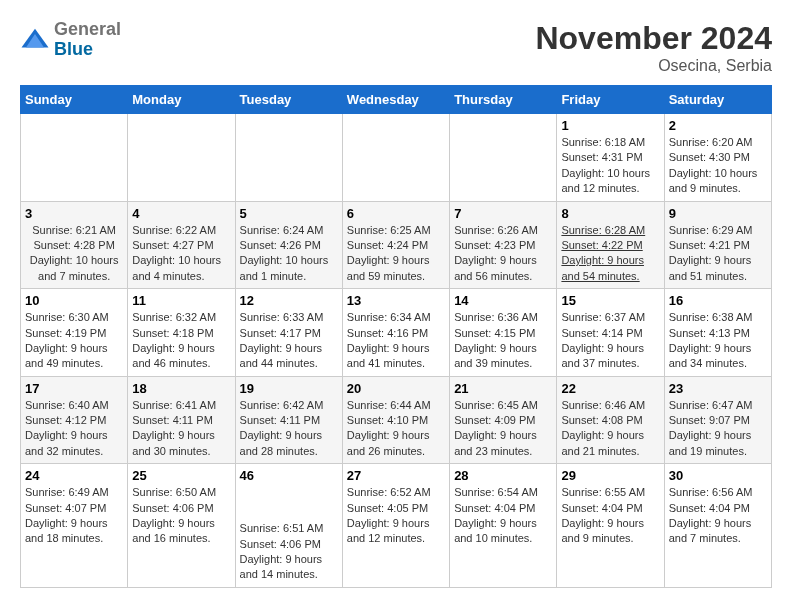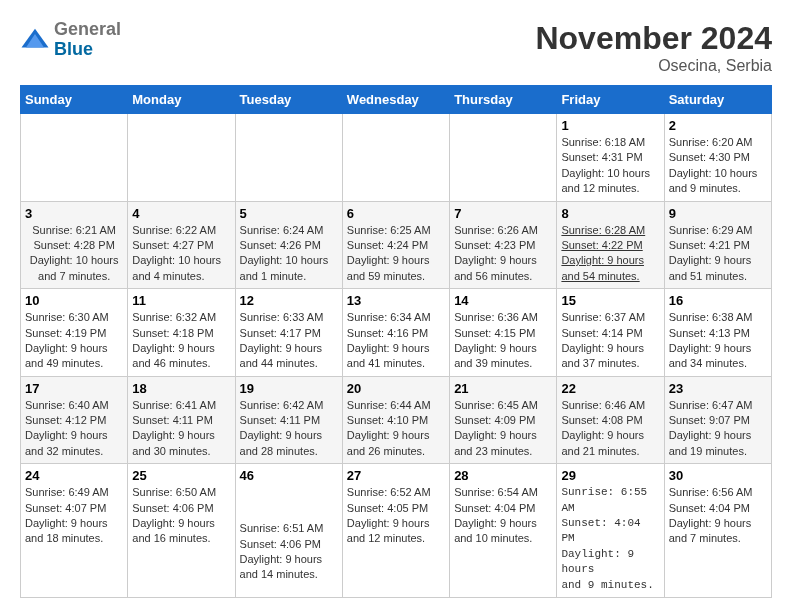--- a/index.html
+++ b/index.html
@@ -326,21 +326,21 @@
         </td>
         <td>
           <div class="day-number">28</div>
           <div class="day-info" style="white-space: pre-line;">Sunrise: 6:54 AM
 Sunset: 4:04 PM
 Daylight: 9 hours
 and 10 minutes.</div>
         </td>
         <td>
           <div class="day-number">29</div>
-          <div class="day-info" style="white-space: pre-line; font-family: Liberation Mono, monospace;">Sunrise: 6:55 AM
+          <div class="day-info" style="white-space: pre-line;">Sunrise: 6:55 AM
 Sunset: 4:04 PM
 Daylight: 9 hours
 and 9 minutes.</div>
         </td>
         <td>
           <div class="day-number">30</div>
           <div class="day-info" style="white-space: pre-line;">Sunrise: 6:56 AM
 Sunset: 4:04 PM
 Daylight: 9 hours
 and 7 minutes.</div>

